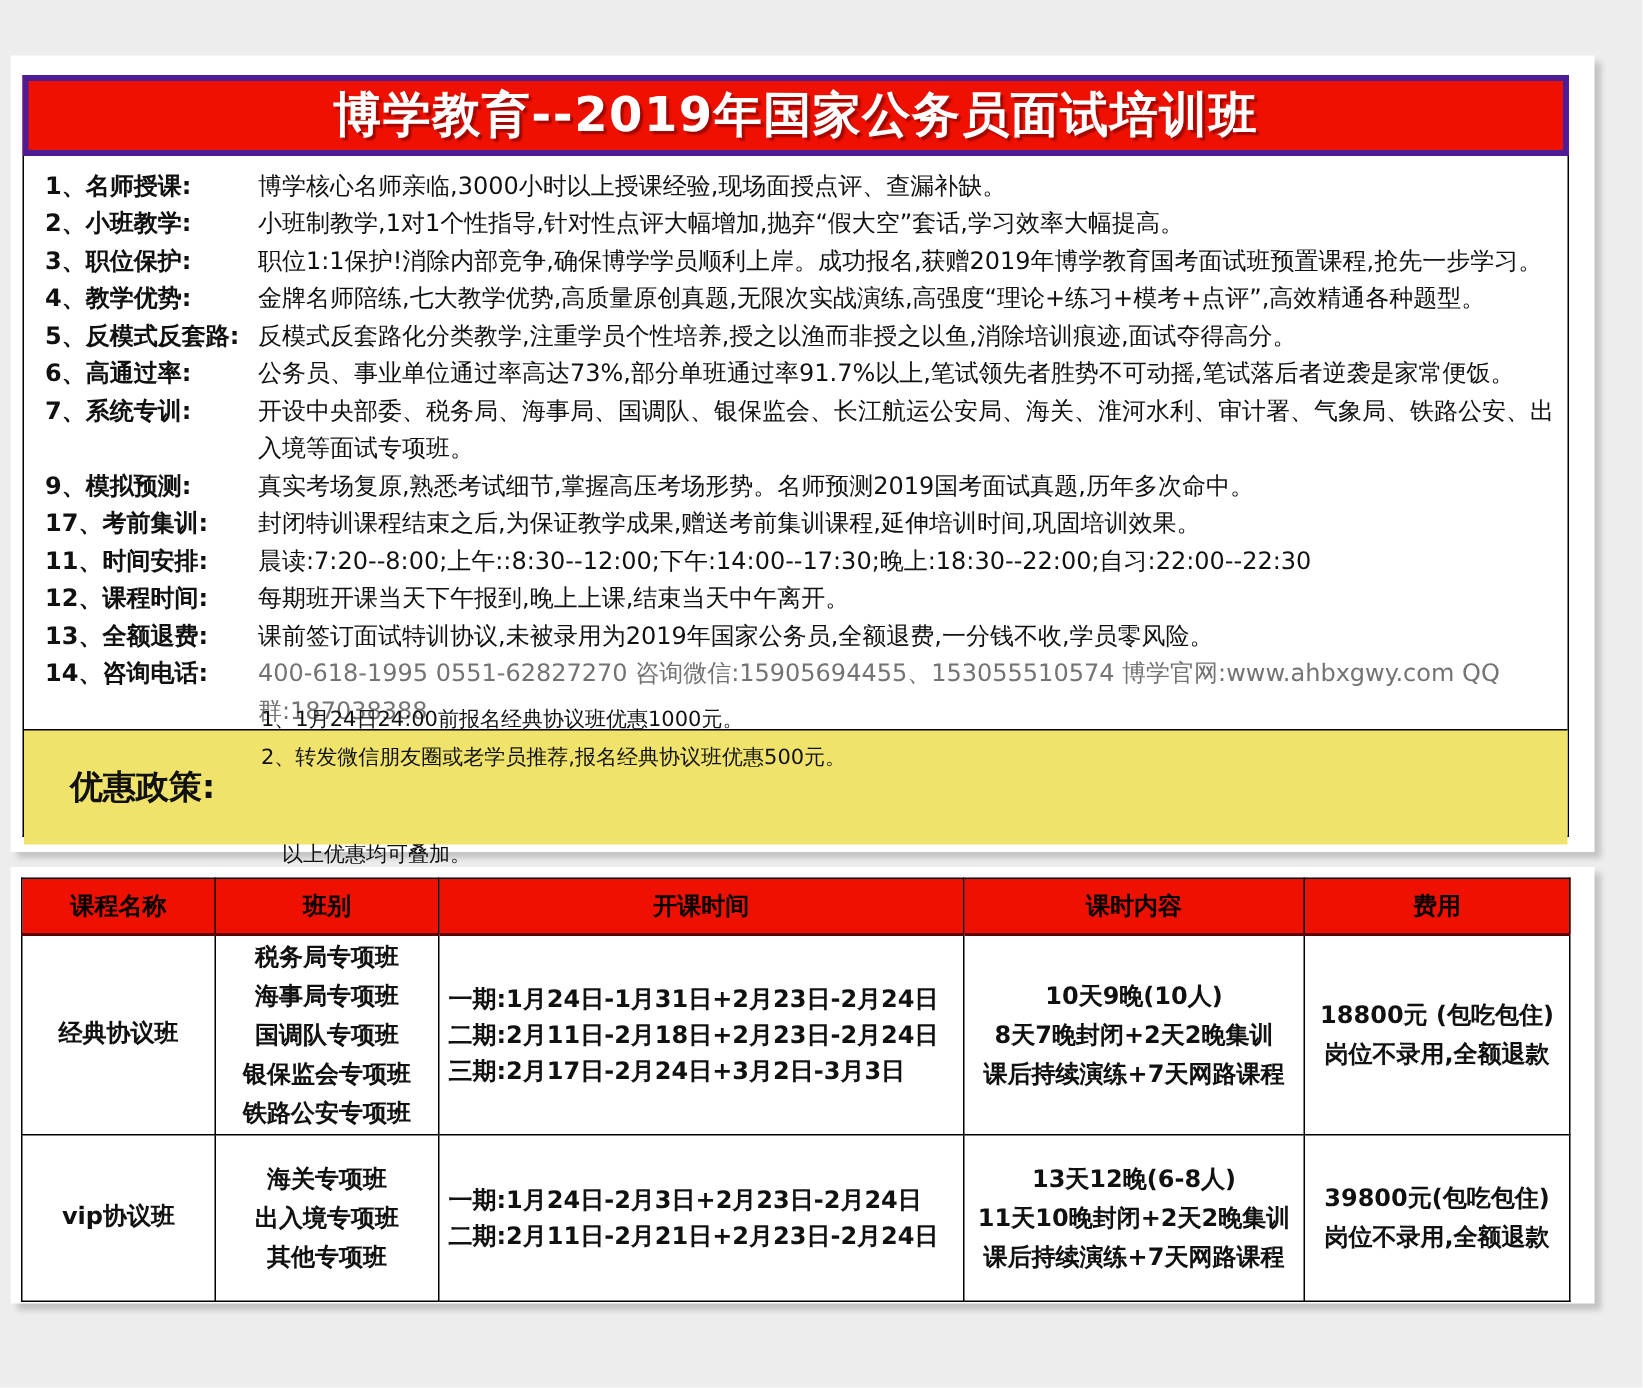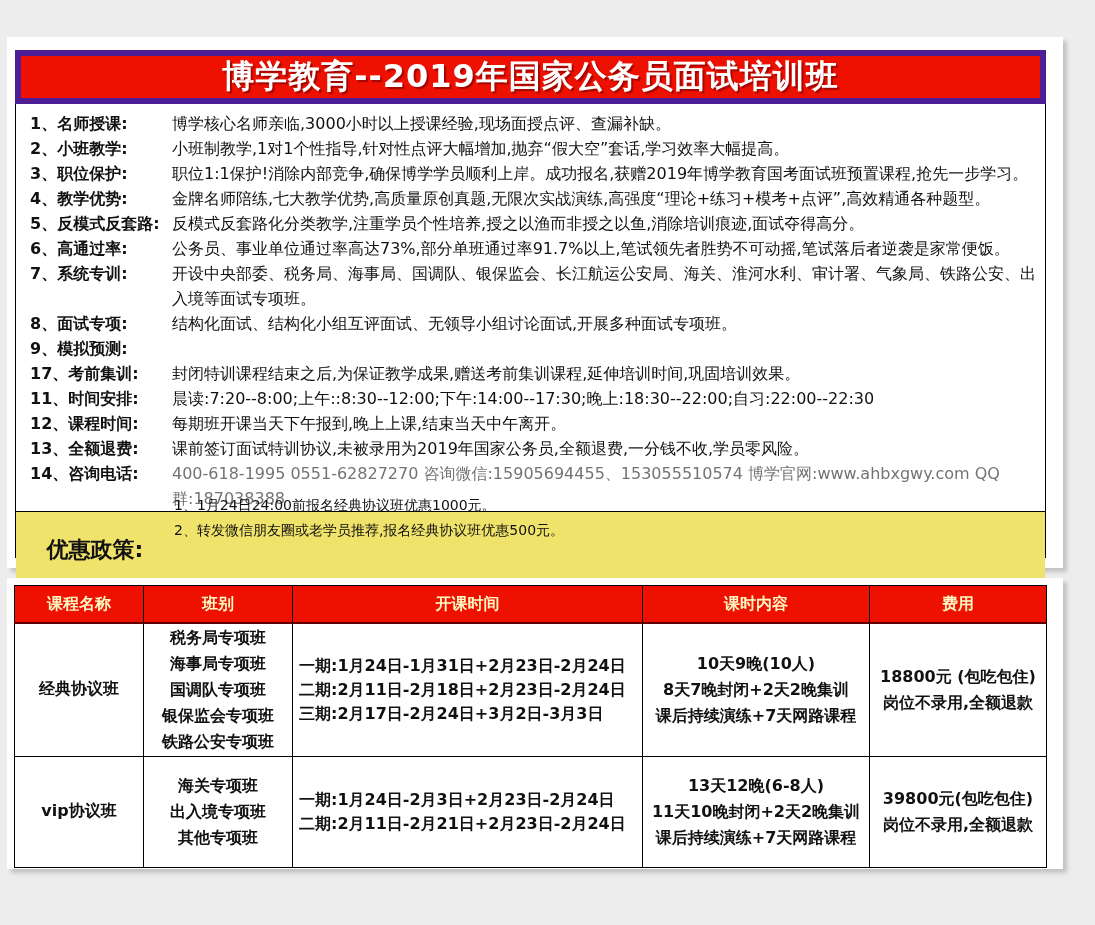--- a/index.html
+++ b/index.html
@@ -14,21 +14,21 @@
     box-shadow:4px 4px 4px rgba(0,0,0,0.18);
   }
   #card-flyer{left:7px;top:37px;width:1056px;height:531px;}
   #card-table{left:7px;top:578px;width:1056px;height:291px;}
 
   .pad{
     position:absolute;left:8px;top:13px;right:17px;bottom:10px;
     display:flex;flex-direction:column;
   }
   .banner{
-    height:54px;flex:none;background:#ee1000;border:6px solid #4c1d95;
+    height:54px;flex:none;background:#ee1000;border:4px solid #4c1d95;
     box-sizing:border-box;display:flex;align-items:center;justify-content:center;
   }
   .banner .title{
     color:#ffffff;font-size:32px;font-weight:bold;letter-spacing:1px;
     text-shadow:2px 2px 1px rgba(100,0,0,0.55);white-space:nowrap;
   }
   .listbox{
     flex:1;border:1px solid #000;border-top:none;box-sizing:border-box;
     display:flex;flex-direction:column;min-height:0;
   }
@@ -49,21 +49,21 @@
   .policy .plines .indent{padding-left:14px;margin-top:40px;}
 
   table.course{
     position:absolute;left:7px;top:7px;width:1032px;
     border-collapse:collapse;table-layout:fixed;
   }
   table.course th,table.course td{
     border:1px solid #000;padding:0;font-size:16px;
   }
   table.course th{
-    background:#ee1000;color:#fef9c3;font-weight:bold;height:36px;
+    background:#ee1000;color:#000000;font-weight:bold;height:36px;
     border-bottom:2px solid #5c0000;
   }
   table.course td{font-weight:bold;text-align:center;vertical-align:middle;}
   tr.row1{height:133px;}
   tr.row2{height:111px;}
   .cell-lines div{line-height:26px;text-align:center;}
   .sched{
     display:flex;flex-direction:column;height:100%;box-sizing:border-box;
     text-align:left;padding:5px 2px 5px 6px;justify-content:space-between;
   }
@@ -102,25 +102,22 @@
           </div>
         <div class="feat">
             <span class="lbl">6、高通过率:</span>
             <span class="txt">公务员、事业单位通过率高达73%,部分单班通过率91.7%以上,笔试领先者胜势不可动摇,笔试落后者逆袭是家常便饭。</span>
           </div>
         <div class="feat">
             <span class="lbl">7、系统专训:</span>
             <span class="txt">开设中央部委、税务局、海事局、国调队、银保监会、长江航运公安局、海关、淮河水利、审计署、气象局、铁路公安、出入境等面试专项班。</span>
           </div>
         <div class="feat">
-            <span class="lbl">8、面试专项:</span>
-            <span class="txt">结构化面试、结构化小组互评面试、无领导小组讨论面试,开展多种面试专项班。</span>
-          </div>
-        <div class="feat">
             <span class="lbl">9、模拟预测:</span>
+            <span class="txt">真实考场复原,熟悉考试细节,掌握高压考场形势。名师预测2019国考面试真题,历年多次命中。</span>
           </div>
         <div class="feat">
             <span class="lbl">17、考前集训:</span>
             <span class="txt">封闭特训课程结束之后,为保证教学成果,赠送考前集训课程,延伸培训时间,巩固培训效果。</span>
           </div>
         <div class="feat">
             <span class="lbl">11、时间安排:</span>
             <span class="txt">晨读:7:20--8:00;上午::8:30--12:00;下午:14:00--17:30;晚上:18:30--22:00;自习:22:00--22:30</span>
           </div>
         <div class="feat">

